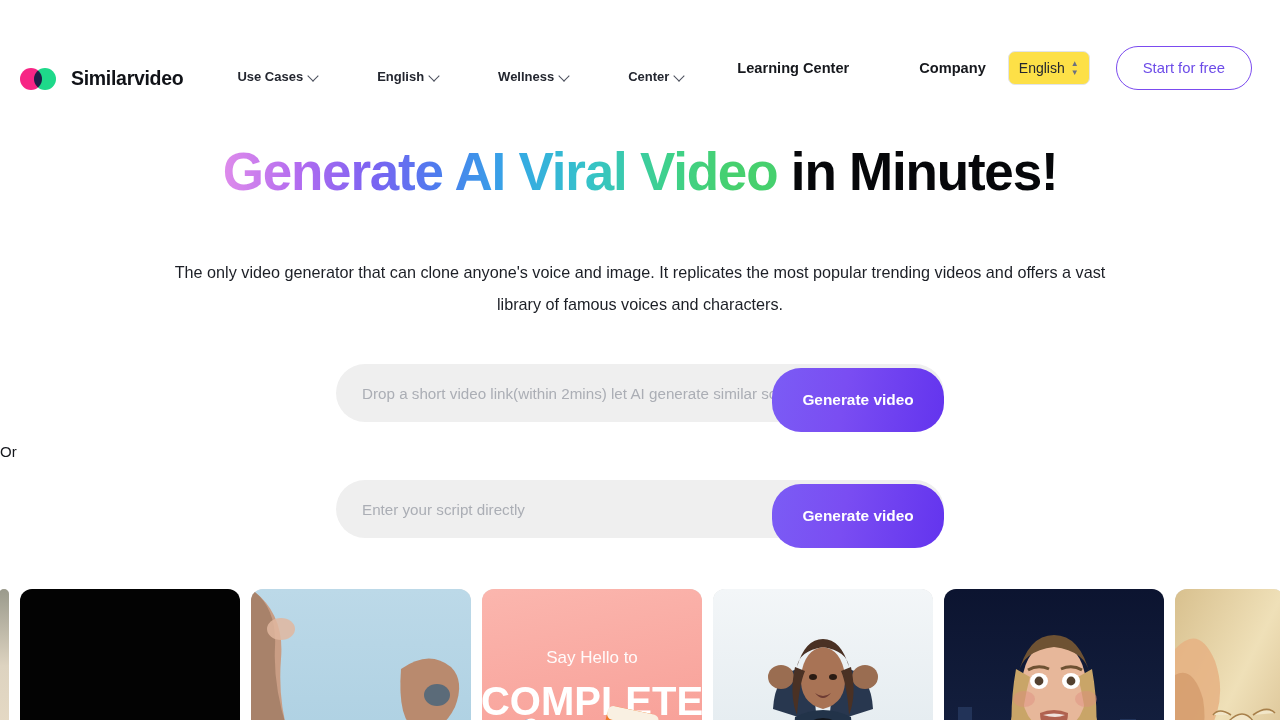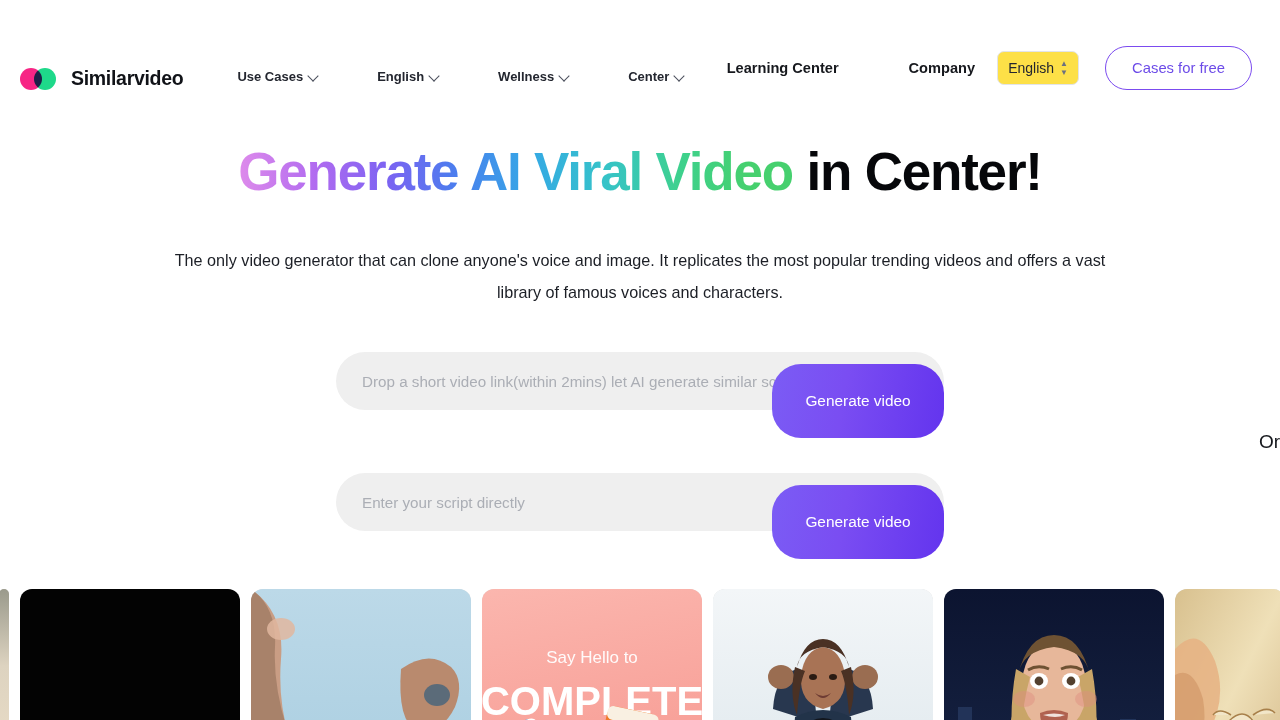--- a/index.html
+++ b/index.html
@@ -160,21 +160,21 @@
       #36C3C9 66%,
       #3ED18C 80%,
       #46D06E 92%);
     -webkit-background-clip: text;
     background-clip: text;
     color: transparent;
     margin-top: 40px;
     -webkit-text-fill-color: transparent;
   }
   .subhead {
-    margin: 0 auto;
+    margin: 12px auto;
     padding-top: 43px;
     max-width: 962px;
     font-size: 16.2px;
     line-height: 32px;
     color: #1C1F26;
     font-weight: 400;
   }
 
   
   .input-zone { margin-top: 44px; }
@@ -196,35 +196,35 @@
     background: transparent;
     padding: 0 26px;
     font-size: 15.2px;
     color: #23262F;
     font-family: "Liberation Sans", sans-serif;
   }
   .input-row input::placeholder { color: #ABAEB5; }
   .gen-btn {
     position: absolute;
     right: 0;
-    top: 12px;
-    height: 74px;
+    top: 4px;
+    height: 64px;
     width: 172px;
     border: none;
     border-radius: 29px;
     background: linear-gradient(100deg, #7B5CF5 0%, #7A4DF2 42%, #6334EE 100%);
     color: #fff;
     font-size: 15.4px;
-    font-weight: 400;
+    font-weight: 700;
     cursor: pointer;
     font-family: "Liberation Sans", sans-serif;
   }
   .or-text {
-    text-align: right;
-    font-size: 19px;
+    text-align: left;
+    font-size: 15px;
     color: #15171C;
     margin: 21px 0 20px 0;
     font-weight: 400;
   }
 
   
   .gallery {
     position: absolute;
     left: 0;
     top: 589px;
@@ -284,27 +284,27 @@
     <span class="nav-plain" style="margin-left:62px">Company</span>
 
     <div class="lang-select">
       <span>English</span>
       <span class="updown">
         <span>▲</span>
           <span>▼</span>
       </span>
     </div>
 
-    <button class="cta-outline">Cases for free</button>
+    <button class="cta-outline">Start for free</button>
   </div>
 </div>
 
 <section class="hero">
   <h1 class="headline">
-    <span class="grad">Generate AI Viral Video</span><span> in Center!</span>
+    <span class="grad">Generate AI Viral Video</span><span> in Minutes!</span>
   </h1>
   <p class="subhead">The only video generator that can clone anyone's voice and image. It replicates the most popular trending videos and offers a vast library of famous voices and characters.</p>
 
   <div class="input-zone">
 
     <div class="input-row">
       <input type="text" placeholder="Drop a short video link(within 2mins) let AI generate similar script" style="">
       <button class="gen-btn">Generate video</button>
     </div>
 

